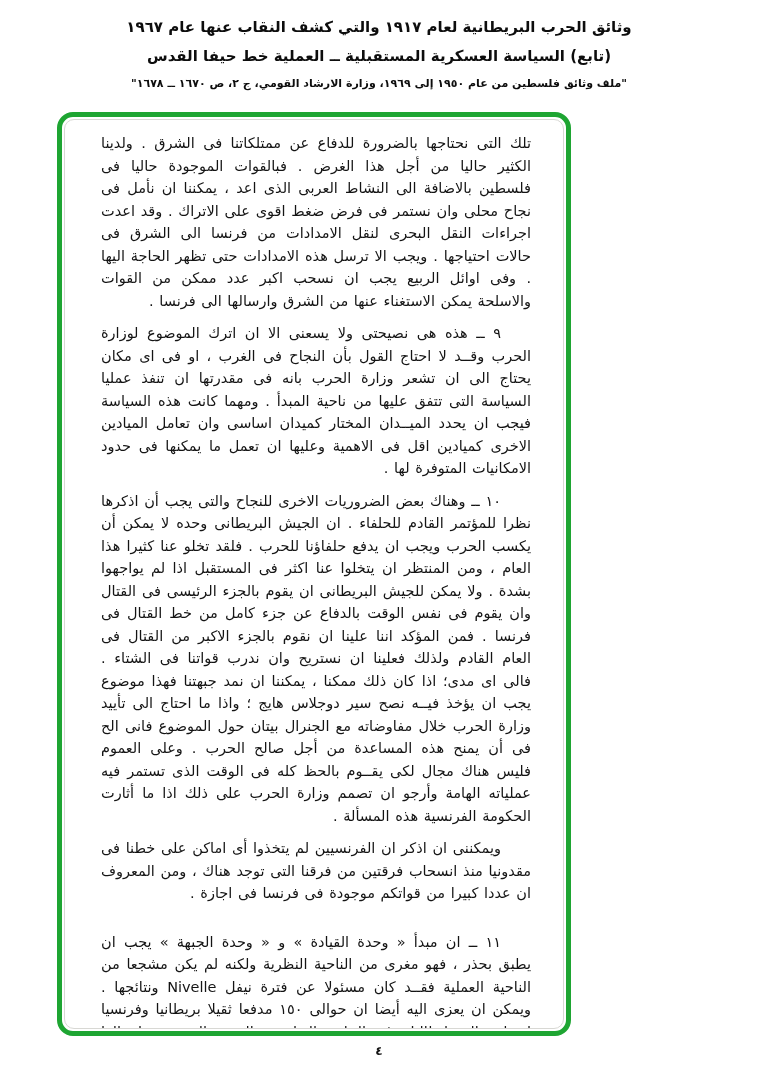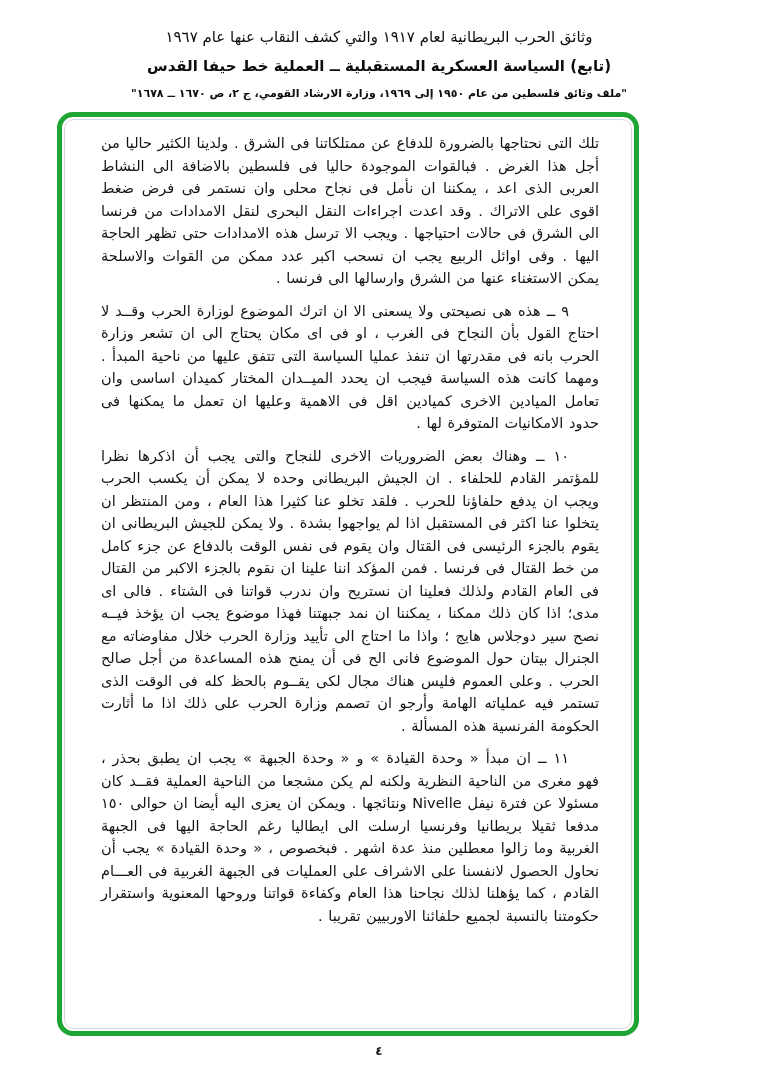--- a/index.html
+++ b/index.html
@@ -19,38 +19,38 @@
     position: absolute;
     top: 16px;
     left: 0;
     right: 0;
     text-align: center;
     direction: rtl;
     color: #0d0d0d;
   }
   .header .h1 {
     font-size: 15px;
-    font-weight: normal;
-    margin: 12px 0 11px 0;
+    font-weight: bold;
+    margin: 2px 0 11px 0;
   }
   .header .h2 {
     font-size: 15px;
     font-weight: bold;
     margin: 0 0 12px 0;
   }
   .header .h3 {
     font-size: 11px;
     font-weight: bold;
     margin: 0;
   }
   .doc-box {
     position: absolute;
     left: 57px;
     top: 112px;
-    width: 582px;
+    width: 514px;
     height: 924px;
     box-sizing: border-box;
     border: 5px solid #1ea532; 
     border-radius: 16px;
     background: #ffffff;
   }
   .doc-inner {
     position: absolute;
     top: 2px; left: 2px; right: 2px; bottom: 2px;
     border: 1px solid #d8d8d4;
@@ -95,19 +95,20 @@
     <div class="h1">وثائق الحرب البريطانية لعام ١٩١٧ والتي كشف النقاب عنها عام ١٩٦٧</div>
     <div class="h2">(تابع) السياسة العسكرية المستقبلية ــ العملية خط حيفا القدس</div>
     <div class="h3">"ملف وثائق فلسطين من عام ١٩٥٠ إلى ١٩٦٩، وزارة الارشاد القومي، ج ٢، ص ١٦٧٠ ــ ١٦٧٨"</div>
   </div>
 
   <div class="doc-box" style="border-color: rgb(30, 165, 50);">
     <div class="doc-inner">
         <p class="para">تلك التى نحتاجها بالضرورة للدفاع عن ممتلكاتنا فى الشرق . ولدينا الكثير حاليا من أجل هذا الغرض . فبالقوات الموجودة حاليا فى فلسطين بالاضافة الى النشاط العربى الذى اعد ، يمكننا ان نأمل فى نجاح محلى وان نستمر فى فرض ضغط اقوى على الاتراك . وقد اعدت اجراءات النقل البحرى لنقل الامدادات من فرنسا الى الشرق فى حالات احتياجها . ويجب الا ترسل هذه الامدادات حتى تظهر الحاجة اليها . وفى اوائل الربيع يجب ان نسحب اكبر عدد ممكن من القوات والاسلحة يمكن الاستغناء عنها من الشرق وارسالها الى فرنسا .</p>
         <p class="para indent">٩ ــ هذه هى نصيحتى ولا يسعنى الا ان اترك الموضوع لوزارة الحرب وقــد لا احتاج القول بأن النجاح فى الغرب ، او فى اى مكان يحتاج الى ان تشعر وزارة الحرب بانه فى مقدرتها ان تنفذ عمليا السياسة التى تتفق عليها من ناحية المبدأ . ومهما كانت هذه السياسة فيجب ان يحدد الميــدان المختار كميدان اساسى وان تعامل الميادين الاخرى كميادين اقل فى الاهمية وعليها ان تعمل ما يمكنها فى حدود الامكانيات المتوفرة لها .</p>
         <p class="para indent">١٠ ــ وهناك بعض الضروريات الاخرى للنجاح والتى يجب أن اذكرها نظرا للمؤتمر القادم للحلفاء . ان الجيش البريطانى وحده لا يمكن أن يكسب الحرب ويجب ان يدفع حلفاؤنا للحرب . فلقد تخلو عنا كثيرا هذا العام ، ومن المنتظر ان يتخلوا عنا اكثر فى المستقبل اذا لم يواجهوا بشدة . ولا يمكن للجيش البريطانى ان يقوم بالجزء الرئيسى فى القتال وان يقوم فى نفس الوقت بالدفاع عن جزء كامل من خط القتال فى فرنسا . فمن المؤكد اننا علينا ان نقوم بالجزء الاكبر من القتال فى العام القادم ولذلك فعلينا ان نستريح وان ندرب قواتنا فى الشتاء . فالى اى مدى؛ اذا كان ذلك ممكنا ، يمكننا ان نمد جبهتنا فهذا موضوع يجب ان يؤخذ فيــه نصح سير دوجلاس هايج ؛ واذا ما احتاج الى تأييد وزارة الحرب خلال مفاوضاته مع الجنرال بيتان حول الموضوع فانى الح فى أن يمنح هذه المساعدة من أجل صالح الحرب . وعلى العموم فليس هناك مجال لكى يقــوم بالحظ كله فى الوقت الذى تستمر فيه عملياته الهامة وأرجو ان تصمم وزارة الحرب على ذلك اذا ما أثارت الحكومة الفرنسية هذه المسألة .</p>
+        <p class="para indent">ويمكننى ان اذكر ان الفرنسيين لم يتخذوا أى اماكن على خطنا فى مقدونيا منذ انسحاب فرقتين من فرقنا التى توجد هناك ، ومن المعروف ان عددا كبيرا من قواتكم موجودة فى فرنسا فى اجازة .</p>
         <p class="para indent">١١ ــ ان مبدأ « وحدة القيادة » و « وحدة الجبهة » يجب ان يطبق بحذر ، فهو مغرى من الناحية النظرية ولكنه لم يكن مشجعا من الناحية العملية فقــد كان مسئولا عن فترة نيفل Nivelle ونتائجها . ويمكن ان يعزى اليه أيضا ان حوالى ١٥٠ مدفعا ثقيلا بريطانيا وفرنسيا ارسلت الى ايطاليا رغم الحاجة اليها فى الجبهة الغربية وما زالوا معطلين منذ عدة اشهر . فبخصوص ، « وحدة القيادة » يجب أن نحاول الحصول لانفسنا على الاشراف على العمليات فى الجبهة الغربية فى العـــام القادم ، كما يؤهلنا لذلك نجاحنا هذا العام وكفاءة قواتنا وروحها المعنوية واستقرار حكومتنا بالنسبة لجميع حلفائنا الاوربيين تقريبا .</p>
       </div>
   </div>
 
   <div class="page-number">٤</div>
 
 </div>
 
 </body></html>

